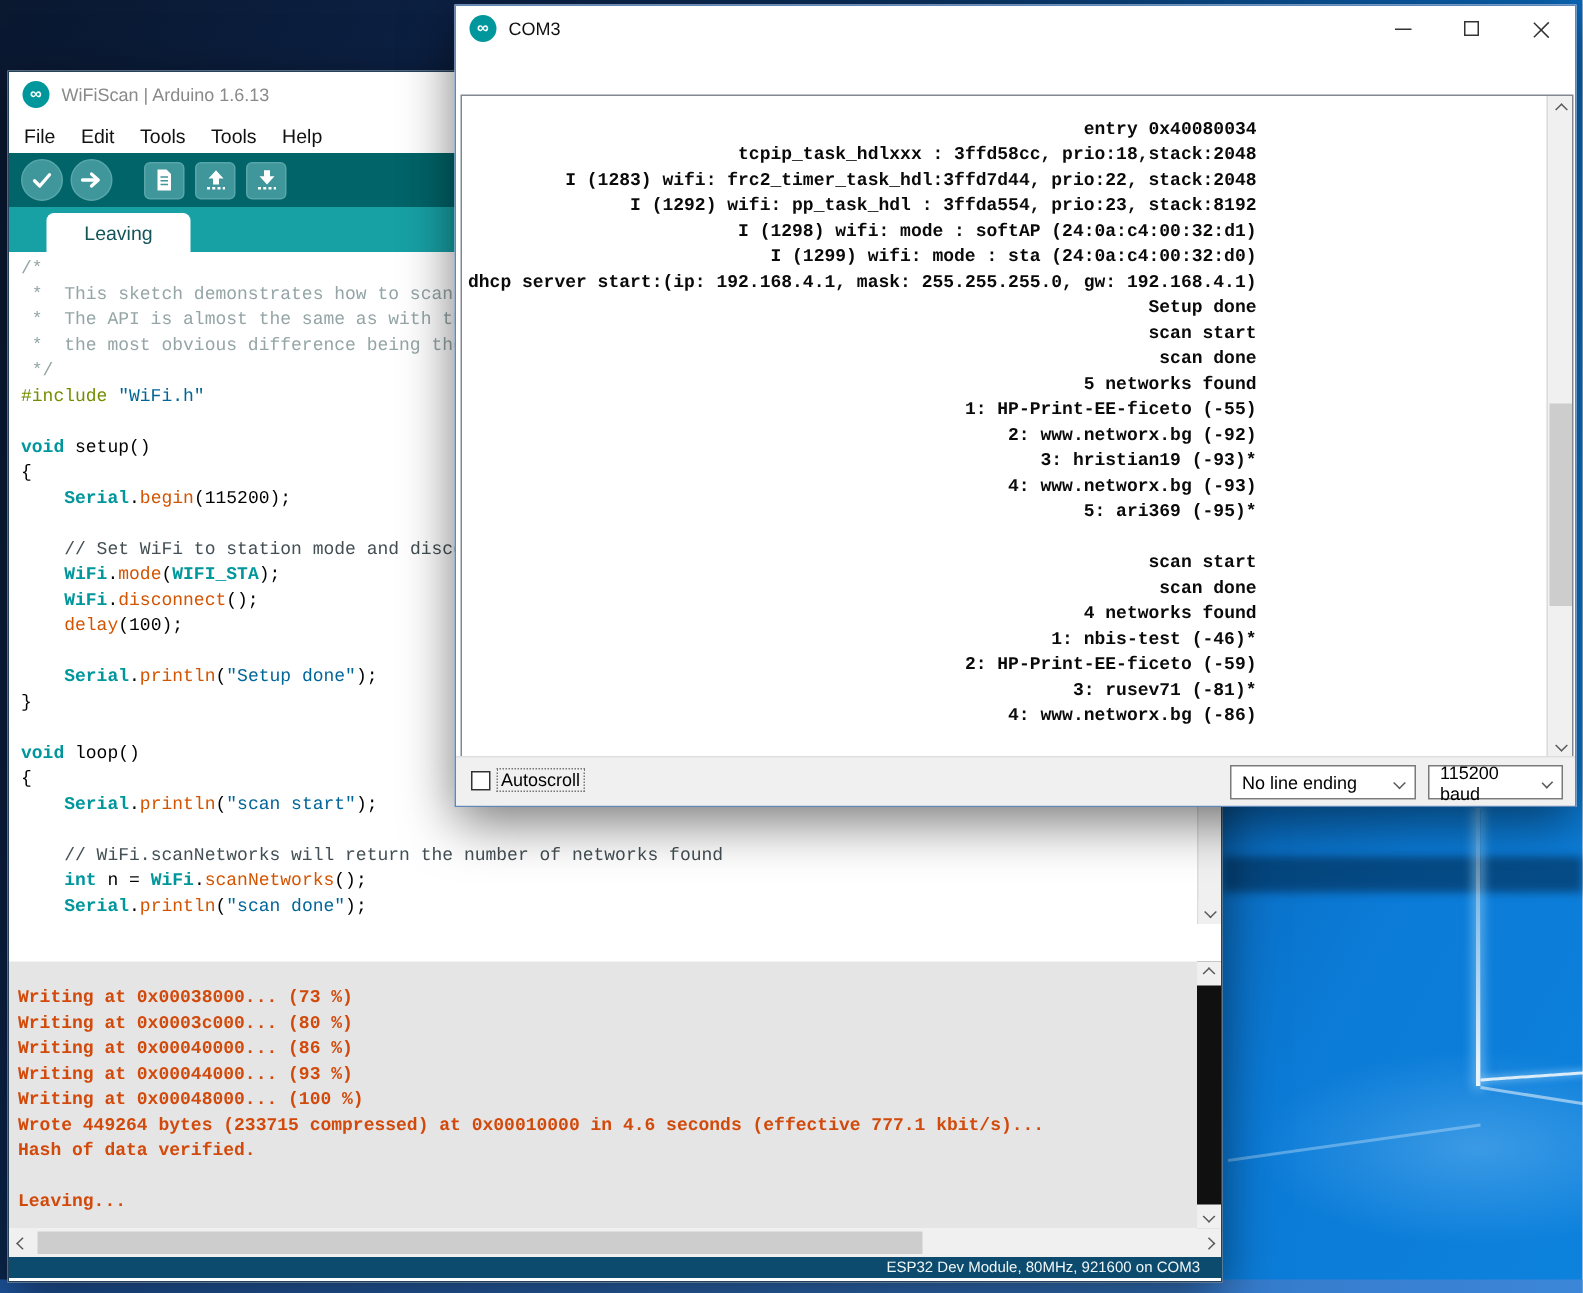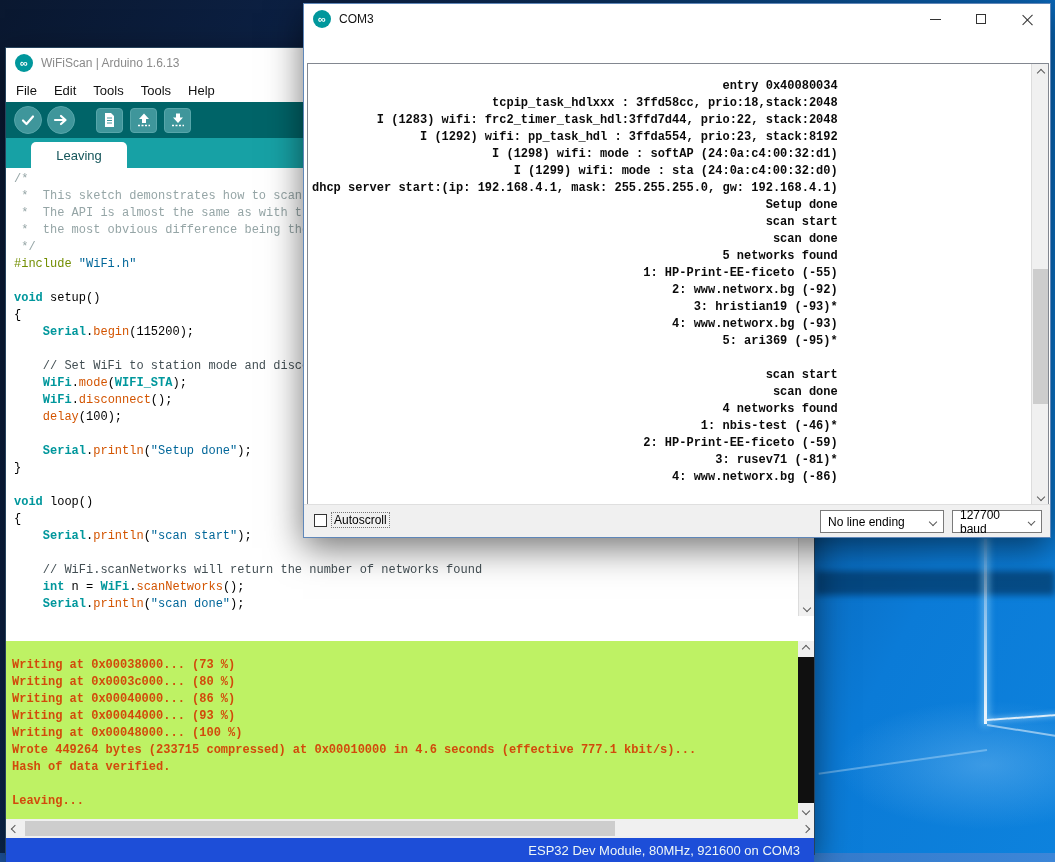--- a/index.html
+++ b/index.html
@@ -65,33 +65,33 @@
   .tk-str{color:#006699;}
   .tk-pre{color:#728E00;}
   .tk-c1{color:#434F54;}
   .tk-c2{color:#95A5A6;}
   .tk-pl{color:#000;}
   .editor-vscroll{position:absolute;right:0;top:0;width:16px;height:448px;background:#f0f0f0;border-left:1px solid #dcdcdc;}
   .editor-vscroll .sb-btn{left:0;bottom:0;width:16px;height:16px;}
   .ide-notice{position:absolute;left:0;top:568px;width:100%;height:25px;background:#12989c;
     display:flex;align-items:center;padding-left:8px;font-size:13px;color:#f2f2f2;
     text-shadow:1px 1px 0 rgba(0,0,0,.35);}
-  .ide-console{position:absolute;left:0;top:593px;width:100%;height:178px;background:#bef264;overflow:hidden;}
+  .ide-console{position:absolute;left:0;top:593px;width:100%;height:178px;background:#e5e5e5;overflow:hidden;}
   .console-text{position:absolute;left:6px;top:4px;font-family:"Liberation Mono","DejaVu Sans Mono",monospace;
     font-size:12px;line-height:17px;font-weight:bold;color:#D24A0B;white-space:pre;}
   .console-vscroll{position:absolute;right:0;top:0;width:16px;height:178px;background:#101010;}
   .console-vscroll .top{left:0;top:0;width:16px;height:16px;}
   .console-vscroll .bot{left:0;bottom:0;width:16px;height:16px;}
   .ide-hscroll{position:absolute;left:0;top:771px;width:100%;height:19px;background:#f0f0f0;}
   .ide-hscroll .l{left:0;top:0;width:17px;height:19px;}
   .ide-hscroll .r{right:0;top:0;width:17px;height:19px;}
   .h-thumb{position:absolute;left:19px;top:2px;width:590px;height:15px;background:#cdcdcd;}
-  .ide-footer{position:absolute;left:0;top:790px;width:100%;height:24px;background:#1d4ed8;
+  .ide-footer{position:absolute;left:0;top:790px;width:100%;height:14px;background:#0c4a6e;
     display:flex;align-items:center;justify-content:flex-end;padding-right:14px;
-    font-size:13px;color:#eef6f6;}
+    font-size:10px;color:#eef6f6;}
 
   
   .mon{position:absolute;left:303px;top:3px;width:748px;height:535px;background:#fff;
     border:1px solid #5f87b9;box-shadow:0 10px 34px rgba(0,0,0,.55);}
   .mon-titlebar{position:absolute;left:0;top:0;width:100%;height:30px;background:#fff;
     display:flex;align-items:center;padding-left:9px;}
   .mon-title{margin-left:8px;font-size:12px;color:#111;}
   .win-btns{position:absolute;right:0;top:0;height:30px;display:flex;}
   .win-btn{width:46px;height:30px;display:flex;align-items:center;justify-content:center;}
   .glyph-min{width:11px;height:1px;background:#333;}
@@ -303,17 +303,17 @@
   <div class="mon-bottombar">
     <div class="autoscroll">
       <div class="checkbox"></div>
       <span class="autoscroll-label">Autoscroll</span>
     </div>
     <div class="combo combo-ending">
       <span>No line ending</span>
       <span class="chev down"></span>
     </div>
     <div class="combo combo-baud">
-      <span>127700 baud</span>
+      <span>115200 baud</span>
       <span class="chev down"></span>
     </div>
   </div>
 </div>
 
 </body></html>

